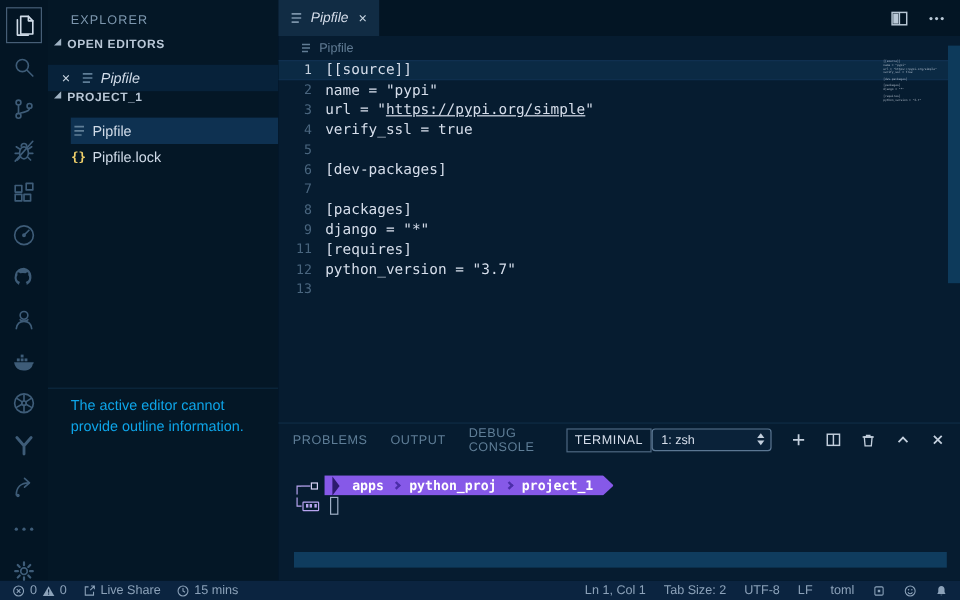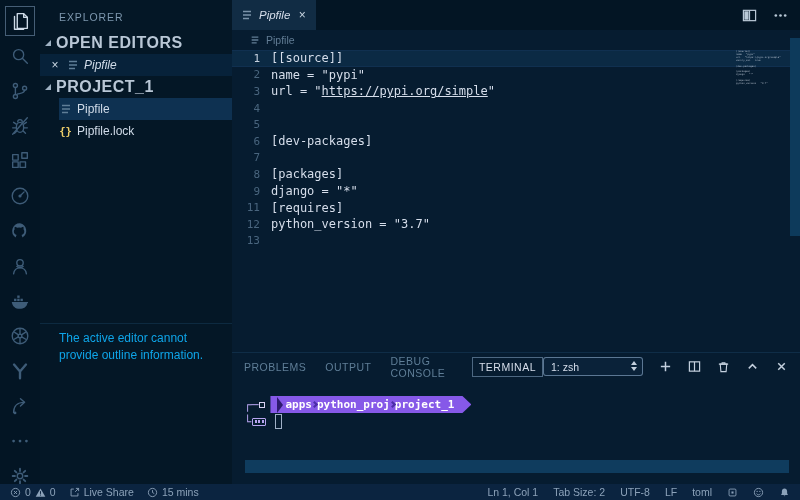--- a/index.html
+++ b/index.html
@@ -14,21 +14,21 @@
   .ab-item svg { width:22px; height:22px; }
   .ab-item.active { color:#cfdbe8; }
   .ab-box { width:30px; height:30px; display:flex; align-items:center; justify-content:center; border:1px solid transparent; }
   .ab-item.active .ab-box { border-color:rgba(125,155,185,.55); }
   .ab-spacer { flex:1; }
   .ab-gear { margin-bottom:14px; }
 
   
   .sidebar { width:192px; background:#041726; flex:none; display:flex; flex-direction:column; color:#c3d2e0; }
   .sb-title { font-size:10.5px; letter-spacing:.9px; color:#7d97ae; padding:11px 0 9px 19px; }
-  .sb-sec-header { height:22px; display:flex; align-items:center; gap:5px; padding-left:5px; font-size:16px; font-weight:bold; letter-spacing:.5px; color:#b9c7d6; cursor:pointer; }
+  .sb-sec-header { height:22px; display:flex; gap:5px; padding-left:5px; font-size:10px; font-weight:bold; letter-spacing:.5px; color:#b9c7d6; cursor:pointer; }
   .twistie { width:0; height:0; border-bottom:6px solid #9fb2c3; border-left:6px solid transparent; flex:none; }
   .sb-row { height:22px; display:flex; align-items:center; gap:5px; font-size:12px; color:#d0dbe8; cursor:pointer; }
   .sb-row .lbl { white-space:nowrap; }
   .row-openeditor { background:#07223a; padding-left:9px; }
   .row-openeditor .lbl { font-style:italic; }
   .close-x { color:#c9d6e2; font-size:12px; width:12px; text-align:center; cursor:pointer; }
   .file-rows { padding-left:19px; }
   .sb-row.selected { background:#0e3151; }
   .fico { width:13px; height:13px; flex:none; display:flex; align-items:center; justify-content:center; color:#5f7e97; }
   .fico svg { width:12px; height:12px; }
@@ -71,21 +71,21 @@
   .stepper .up { width:0;height:0;border-left:3.5px solid transparent;border-right:3.5px solid transparent;border-bottom:4px solid #c3cfdd; }
   .stepper .dn { width:0;height:0;border-left:3.5px solid transparent;border-right:3.5px solid transparent;border-top:4px solid #c3cfdd; }
   .panel-right svg { width:13px; height:13px; cursor:pointer; }
 
   .termbody { flex:1; position:relative; font-family:"DejaVu Sans Mono",monospace; padding:16px 0 0 12px; }
   .pline { display:flex; align-items:center; height:17px; color:#b7a4ef; font-size:12px; }
   .decor { color:#b7a4ef; white-space:pre; }
   .psq { width:6px; height:6px; border:1.5px solid #d8d2f4; margin:0 3px 0 1px; flex:none; }
   .pchip { width:14px; height:8px; border:1.5px solid #b7a4ef; border-radius:1px; margin:0 0 0 1px; display:flex; align-items:center; justify-content:center; gap:1.5px; flex:none; }
   .pchip i { width:2px; height:2.5px; background:#b7a4ef; display:block; }
-  .banner { display:inline-flex; align-items:center; background:#8659e8; color:#ffffff; font-weight:bold; font-size:11px; height:17px; padding:0 17px 0 7px; margin-left:2px;
+  .banner { display:inline-flex; align-items:center; gap:8px; background:#8659e8; color:#ffffff; font-weight:bold; font-size:11px; height:17px; padding:0 17px 0 7px; margin-left:2px;
             clip-path:polygon(0 0, calc(100% - 9px) 0, 100% 50%, calc(100% - 9px) 100%, 0 100%); }
   .notch { width:0; height:0; border-top:8.5px solid transparent; border-bottom:8.5px solid transparent; border-left:6px solid #2d1a6e; margin-right:2px; }
   .chev { width:5px; height:5px; border-top:2px solid #4b2da8; border-right:2px solid #4b2da8; transform:rotate(45deg); flex:none; }
   .cursor-block { width:7px; height:15px; border:1px solid #9fb0c6; margin-left:9px; }
   .hscroll { position:absolute; left:13px; right:11px; bottom:11px; height:13px; background:#0f3c5e; cursor:pointer; }
 
   
   .statusbar { height:16px; flex:none; background:#0b2440; display:flex; align-items:center; font-size:10.5px; color:#8ca2b9; padding:0 10px; }
   .st-item { display:flex; align-items:center; gap:4px; margin-right:13px; cursor:pointer; white-space:nowrap; }
   .st-right { margin-left:auto; display:flex; align-items:center; }
@@ -315,20 +315,21 @@
             <div class="crow">
               <span class="gutter">2</span>
               <span class="ctext">name = "pypi"</span>
             </div>
             <div class="crow">
               <span class="gutter">3</span>
               <span class="ctext">url = "<span class="clink">https://pypi.org/simple</span>"</span>
             </div>
             <div class="crow">
               <span class="gutter">4</span>
+              <span class="ctext">verify_ssl = true</span>
             </div>
             <div class="crow">
               <span class="gutter">5</span>
               <span class="ctext"></span>
             </div>
             <div class="crow">
               <span class="gutter">6</span>
               <span class="ctext">[dev-packages]</span>
             </div>
             <div class="crow">

